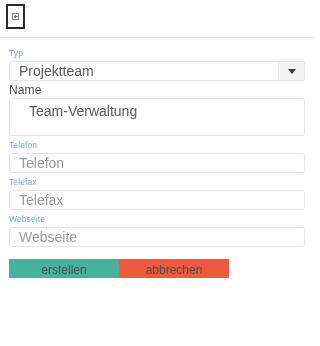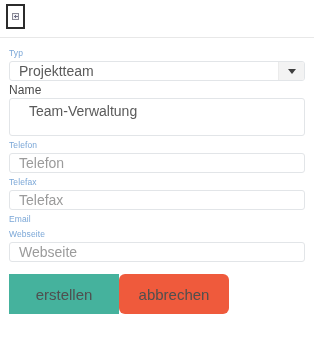--- a/index.html
+++ b/index.html
@@ -135,36 +135,35 @@
 
   
   .btn-row {
     display: flex;
     margin-top: 12px;
     padding-left: 9px;
   }
   .btn {
     border: none;
     font-family: "Liberation Sans", sans-serif;
-    font-size: 15px;
+    font-size: 12px;
     color: #4f4f4f;
-    height: 40px;
+    height: 19px;
     cursor: pointer;
     padding: 0;
     text-align: center;
     line-height: 23px;
   }
   .btn-create {
     background: #45b29d;
     width: 110px;
   }
   .btn-cancel {
     background: #ef5a3c;
     width: 110px;
-    border-radius: 6px;
   }
 </style>
 </head>
 <body>
 
 <div class="topbar">
   <div class="img-placeholder">
     <span class="glyph"></span>
   </div>
 </div>
@@ -190,21 +189,20 @@
     <div class="label">Telefon</div>
     <div class="control placeholder-text" placeholder="Telefon">Telefon</div>
   </div>
 
   <div class="field">
     <div class="label">Telefax</div>
     <div class="control placeholder-text" placeholder="Telefax">Telefax</div>
   </div>
 
   <div class="field">
-    <div class="label">Email</div>
   </div>
 
   <div class="field">
     <div class="label">Webseite</div>
     <div class="control placeholder-text" placeholder="Webseite">Webseite</div>
   </div>
 
 </div>
 
 <div class="btn-row">

